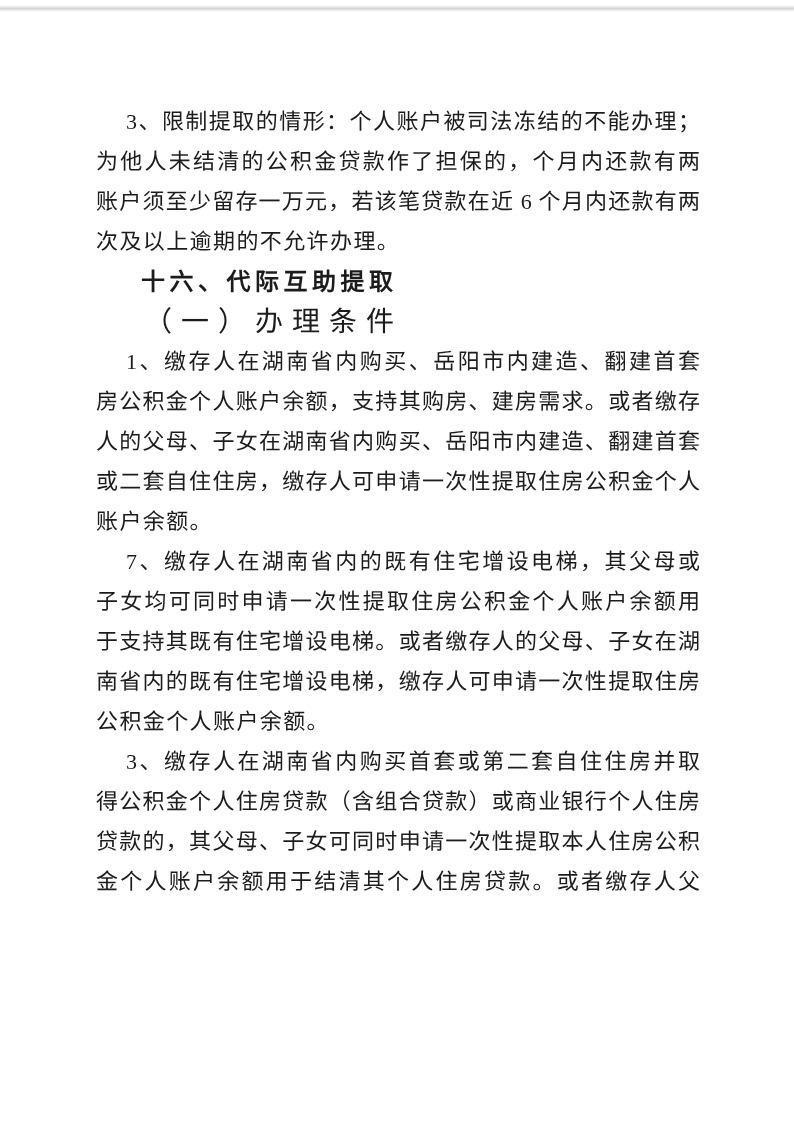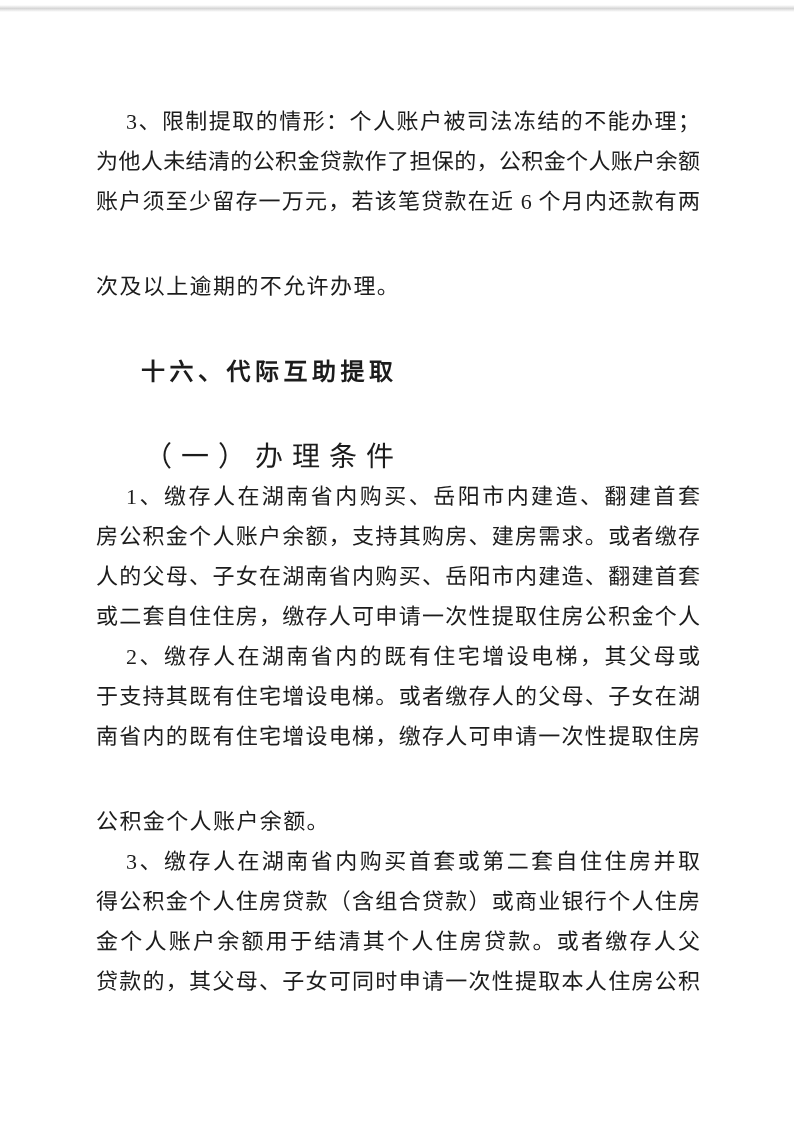--- a/index.html
+++ b/index.html
@@ -31,21 +31,20 @@
     line-height: 40px;
     font-size: 22px;
   }
   
   .line.jl {
     text-align: justify;
     text-align-last: justify;
   }
   .line:not(.jl) {
     letter-spacing: 1.4px;
-    margin-top: 45px;
   }
   .paragraph .line.first { padding-left: 30px; }
   .heading .line {
     font-weight: 700;
     font-size: 24px;
     padding-left: 45px;
     letter-spacing: 4.5px;
   }
   .subheading .line {
     font-size: 28px;
@@ -54,42 +53,44 @@
   }
 </style>
 </head>
 <body>
 
 <div class="page" style="background: rgb(255, 255, 255);">
   <div class="scan-artifact"></div>
   <div class="doc" style="color: rgb(28, 28, 28);">
       <div class="block paragraph">
         <div class="line jl first">3、限制提取的情形：个人账户被司法冻结的不能办理；</div>
-        <div class="line jl">为他人未结清的公积金贷款作了担保的，公积金个人账户余额</div>
+        <div class="line jl">为他人未结清的公积金贷款作了担保的，个月内还款有两</div>
         <div class="line jl">账户须至少留存一万元，若该笔贷款在近 6 个月内还款有两</div>
         <div class="line">次及以上逾期的不允许办理。</div>
       </div>
       <div class="block heading">
         <div class="line first">十六、代际互助提取</div>
       </div>
       <div class="block subheading">
         <div class="line first">（一）办理条件</div>
       </div>
       <div class="block paragraph">
         <div class="line jl first">1、缴存人在湖南省内购买、岳阳市内建造、翻建首套</div>
         <div class="line jl">房公积金个人账户余额，支持其购房、建房需求。或者缴存</div>
         <div class="line jl">人的父母、子女在湖南省内购买、岳阳市内建造、翻建首套</div>
         <div class="line jl">或二套自住住房，缴存人可申请一次性提取住房公积金个人</div>
+        <div class="line">账户余额。</div>
       </div>
       <div class="block paragraph">
-        <div class="line jl first">2、缴存人在湖南省内的既有住宅增设电梯，其父母或</div>
+        <div class="line jl first">7、缴存人在湖南省内的既有住宅增设电梯，其父母或</div>
+        <div class="line jl">子女均可同时申请一次性提取住房公积金个人账户余额用</div>
         <div class="line jl">于支持其既有住宅增设电梯。或者缴存人的父母、子女在湖</div>
         <div class="line jl">南省内的既有住宅增设电梯，缴存人可申请一次性提取住房</div>
         <div class="line">公积金个人账户余额。</div>
       </div>
       <div class="block paragraph">
         <div class="line jl first">3、缴存人在湖南省内购买首套或第二套自住住房并取</div>
         <div class="line jl">得公积金个人住房贷款（含组合贷款）或商业银行个人住房</div>
+        <div class="line jl">贷款的，其父母、子女可同时申请一次性提取本人住房公积</div>
         <div class="line jl">金个人账户余额用于结清其个人住房贷款。或者缴存人父</div>
-        <div class="line jl">贷款的，其父母、子女可同时申请一次性提取本人住房公积</div>
       </div>
     </div>
 </div>
 
 </body></html>

